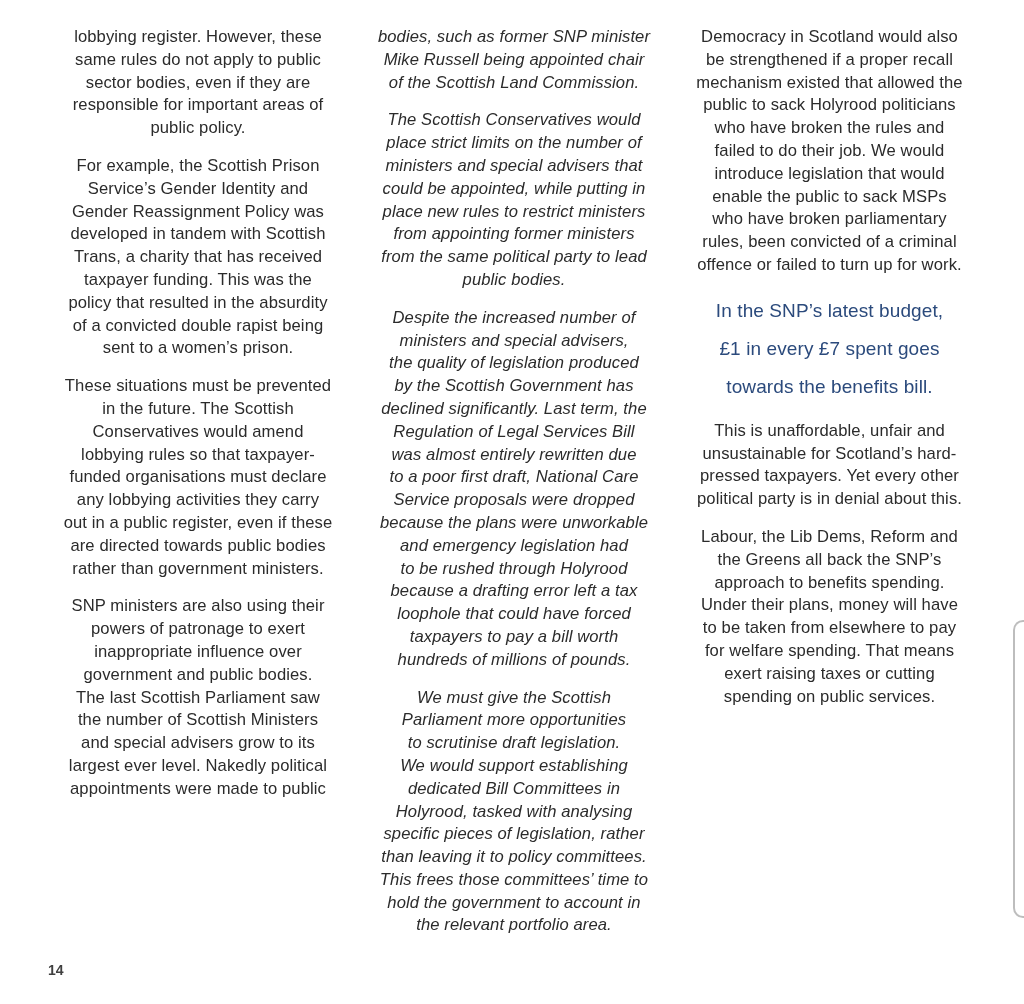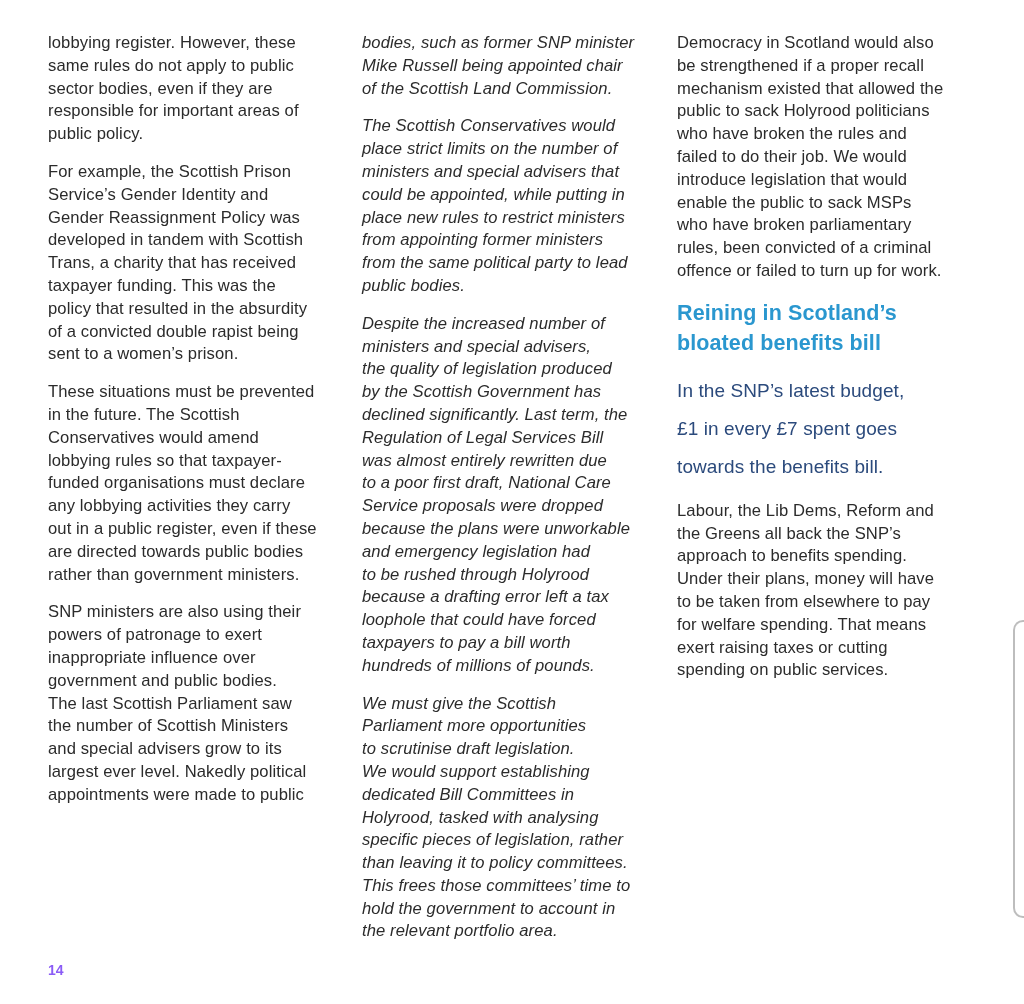--- a/index.html
+++ b/index.html
@@ -10,24 +10,25 @@
     body {
       width: 1024px;
       height: 1004px;
       position: relative;
       overflow: hidden;
       font-family: "Liberation Sans", sans-serif;
       color: #2b2b2b;
     }
     .col {
       position: absolute;
-      top: 32px;
+      top: 26px;
       font-size: 16.6px;
       line-height: 22.8px;
       letter-spacing: 0.1px;
+      text-align: center;
     }
     .col-1 { left: 48px; width: 300px; }
     .col-2 { left: 362px; width: 304px; font-style: italic; }
     .col-3 { left: 677px; width: 305px; }
     .para {
       margin: 0 0 15px 0;
       white-space: pre-line;
     }
     .heading {
       color: #2a97cf;
@@ -43,21 +44,21 @@
       line-height: 38px;
       margin: 0 0 14px 0;
       white-space: pre-line;
     }
     .page-number {
       position: absolute;
       left: 48px;
       top: 962px;
       font-size: 14px;
       font-weight: bold;
-      color: #8b5cf6;
+      color: #404040;
     }
     .scroll-handle {
       position: absolute;
       left: 1013px;
       top: 620px;
       width: 20px;
       height: 298px;
       border: 2px solid #bdbdbd;
       border-right: none;
       border-radius: 10px 0 0 10px;
@@ -151,25 +152,27 @@
 be strengthened if a proper recall
 mechanism existed that allowed the
 public to sack Holyrood politicians
 who have broken the rules and
 failed to do their job. We would
 introduce legislation that would
 enable the public to sack MSPs
 who have broken parliamentary
 rules, been convicted of a criminal
 offence or failed to turn up for work.</p>
-    <h2 class="heading">Reining in Scotland’s
-bloated benefits bill</h2>
     <p class="pullquote">In the SNP’s latest budget,
 £1 in every £7 spent goes
 towards the benefits bill.</p>
+    <p class="para">This is unaffordable, unfair and
+unsustainable for Scotland’s hard-
+pressed taxpayers. Yet every other
+political party is in denial about this.</p>
     <p class="para">Labour, the Lib Dems, Reform and
 the Greens all back the SNP’s
 approach to benefits spending.
 Under their plans, money will have
 to be taken from elsewhere to pay
 for welfare spending. That means
 exert raising taxes or cutting
 spending on public services.</p>
   </div>
 

